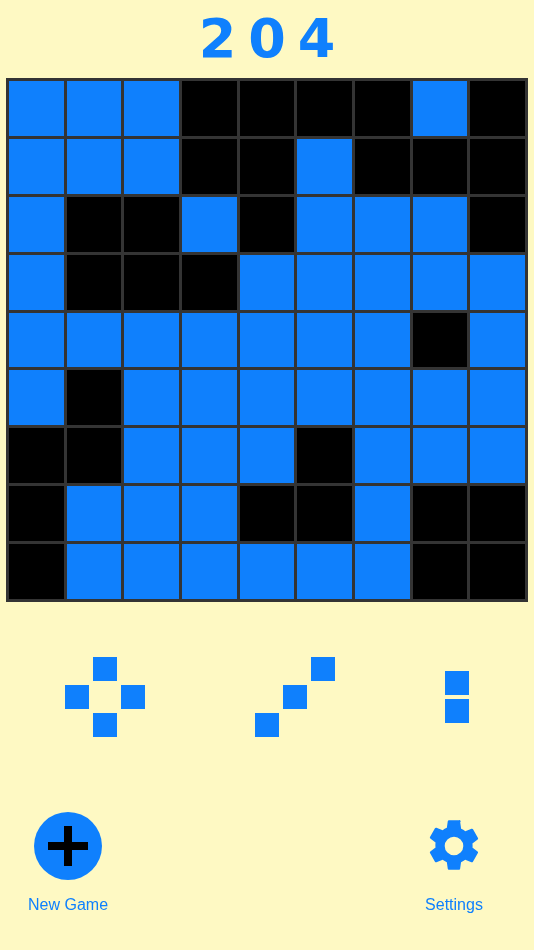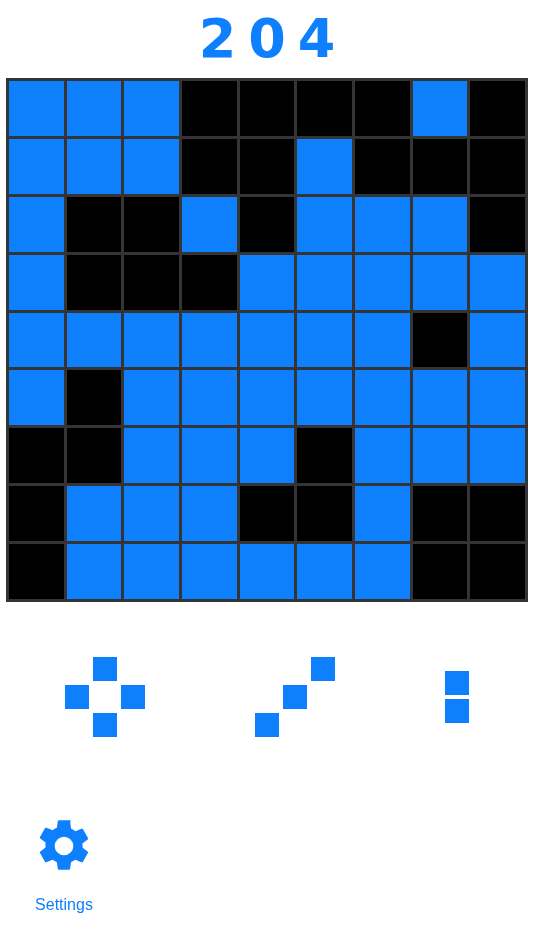--- a/index.html
+++ b/index.html
@@ -12,21 +12,21 @@
     height: 950px;
     overflow: hidden;
     font-family: "Liberation Sans", sans-serif;
     position: relative;
   }
 
   #app {
     position: relative;
     width: 534px;
     height: 950px;
-    background: #ffffff;
+    background: #fef9c3;
     display: flex;
     flex-direction: column;
   }
 
   
   .score-bar {
     height: 78px;
     display: flex;
     align-items: center;
     justify-content: center;
@@ -235,20 +235,30 @@
         <div class="pcell"></div>
       </div>
       <div class="piece" style="grid-template-columns: repeat(1, 24px); grid-template-rows: repeat(2, 24px);">
         <div class="pcell on"></div>
         <div class="pcell on"></div>
       </div>
     </div>
 
   <div class="actions">
 
+    <div class="action">
+      <div class="icon-box">
+        <svg width="72" height="72" viewBox="0 0 72 72">
+          <circle cx="36" cy="36" r="34" fill="#0f80fd"></circle>
+          <rect x="32" y="16" width="8" height="40" fill="#000000"></rect>
+          <rect x="16" y="32" width="40" height="8" fill="#000000"></rect>
+        </svg>
+      </div>
+      <div class="action-label">New Game</div>
+    </div>
 
     <div class="action">
       <div class="icon-box">
         <svg width="62" height="62" viewBox="0 0 24 24">
           <path fill="#0f80fd" d="M19.14 12.94c.04-.3.06-.61.06-.94 0-.32-.02-.64-.07-.94l2.03-1.58a.49.49 0 0 0 .12-.61l-1.92-3.32a.49.49 0 0 0-.59-.22l-2.39.96a7.03 7.03 0 0 0-1.62-.94l-.36-2.54A.48.48 0 0 0 13.9 2h-3.84a.48.48 0 0 0-.47.41l-.36 2.54c-.59.24-1.13.56-1.62.94l-2.39-.96a.49.49 0 0 0-.59.22L2.71 8.47a.49.49 0 0 0 .12.61l2.03 1.58c-.05.3-.07.63-.07.94 0 .32.02.64.07.94l-2.03 1.58a.49.49 0 0 0-.12.61l1.92 3.32c.12.22.37.29.59.22l2.39-.96c.5.38 1.03.7 1.62.94l.36 2.54c.05.24.25.41.47.41h3.84c.24 0 .44-.17.47-.41l.36-2.54c.59-.24 1.13-.56 1.62-.94l2.39.96c.22.08.47 0 .59-.22l1.92-3.32a.49.49 0 0 0-.12-.61l-2.03-1.58zM12 15.6A3.6 3.6 0 1 1 12 8.4a3.6 3.6 0 0 1 0 7.2z"></path>
         </svg>
       </div>
       <div class="action-label">Settings</div>
     </div>
 

